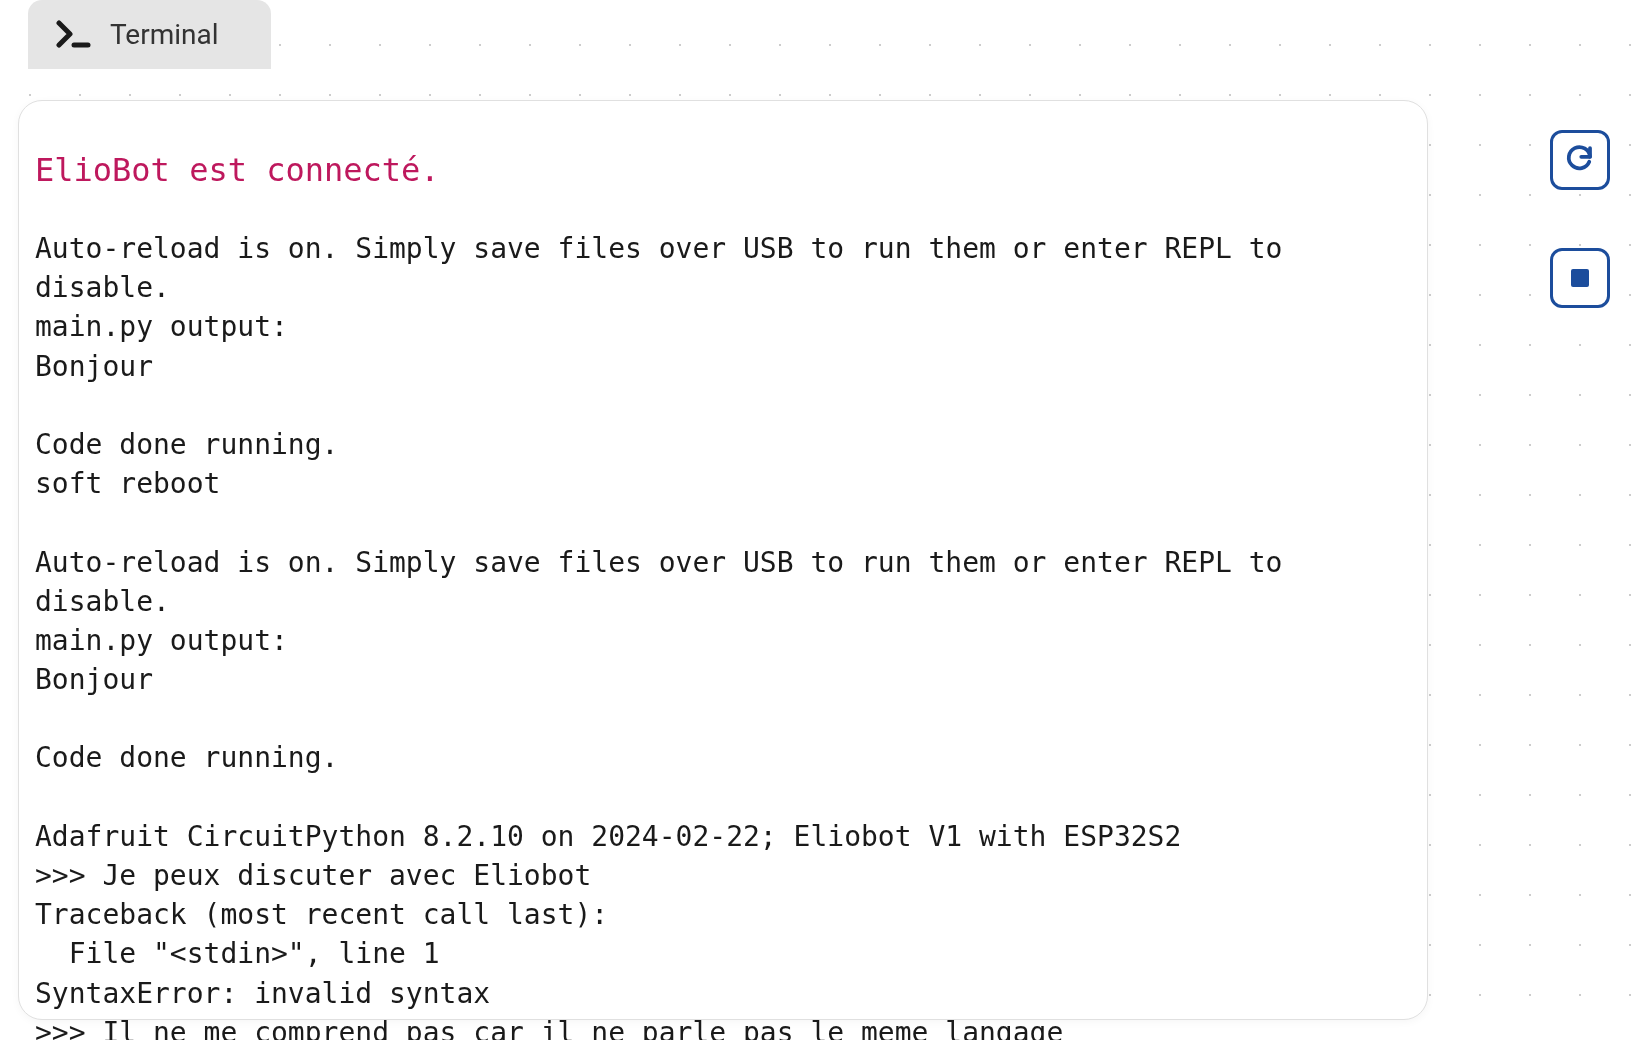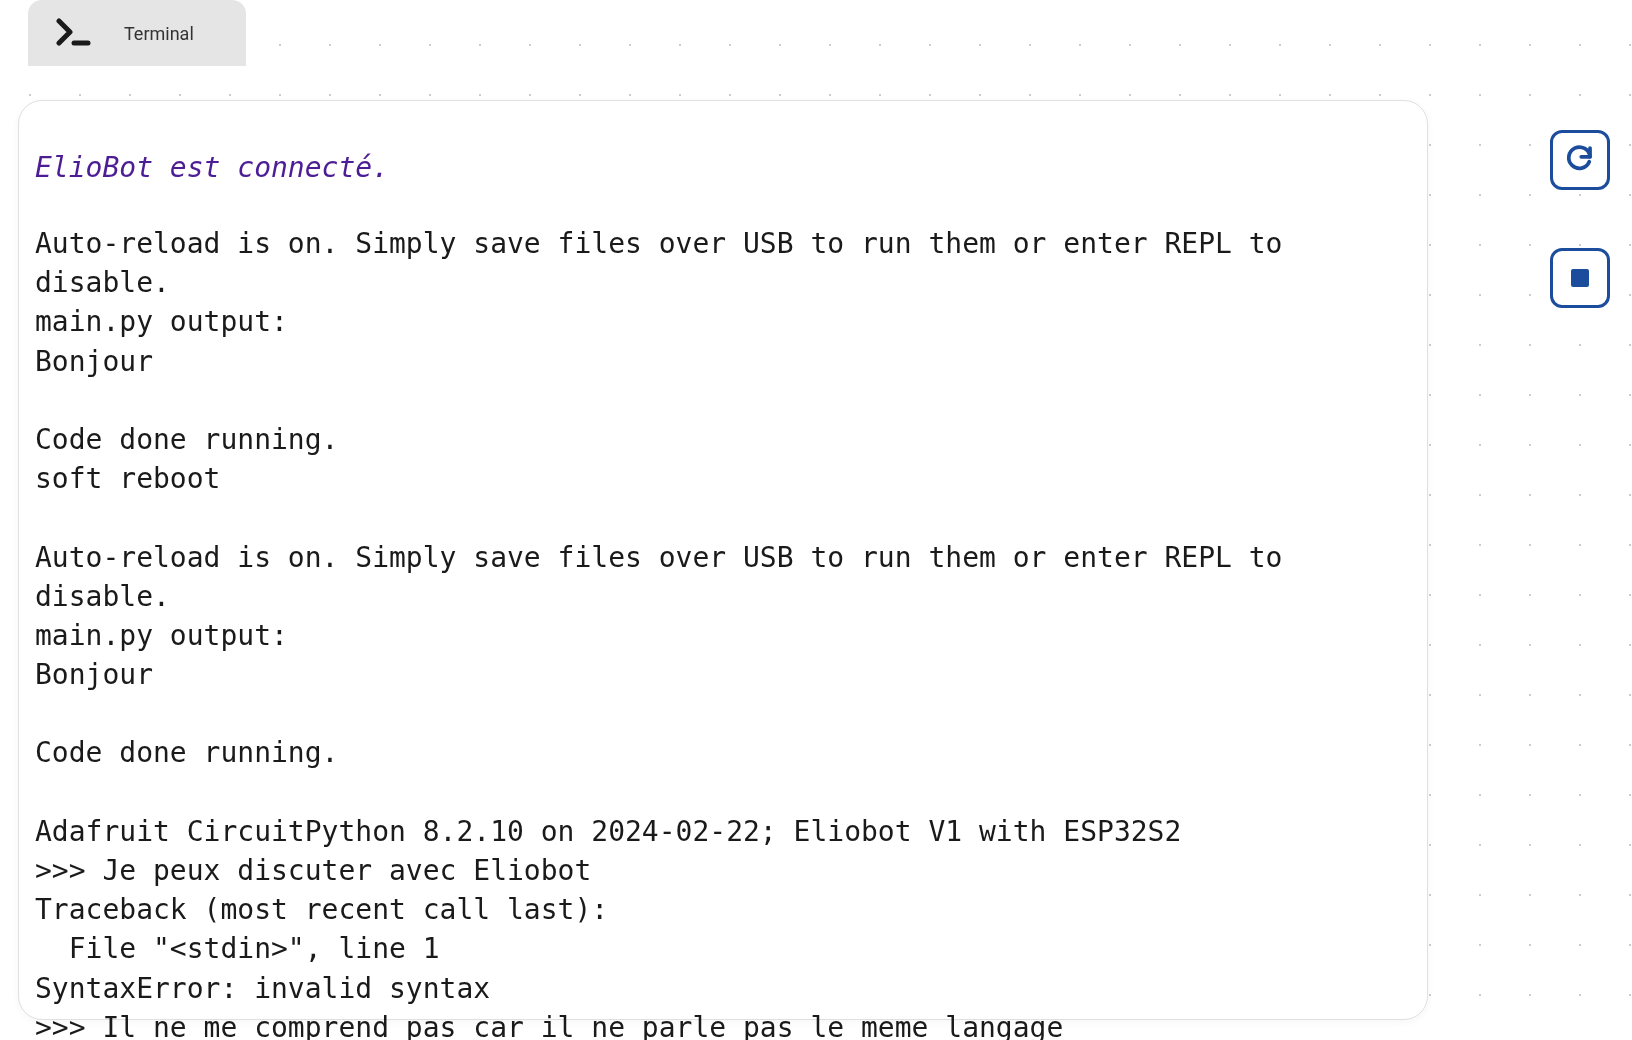--- a/index.html
+++ b/index.html
@@ -45,46 +45,44 @@
       gap: 18px;
       cursor: pointer;
     }
 
     .tab-icon {
       display: flex;
       align-items: center;
     }
 
     .tab-label {
-      font-size: 18px;
+      font-size: 28px;
       color: #333;
       font-weight: 400;
-      margin-left: 14px;
     }
 
     .terminal-panel {
       position: absolute;
       top: 100px;
       left: 18px;
       width: 1410px;
       height: 920px;
       background: #ffffff;
       border: 1px solid #e0e0e0;
       border-radius: 24px;
       box-shadow: 0 2px 8px rgba(0,0,0,0.04);
       z-index: 1;
     }
 
     .status-line {
       padding: 50px 16px 12px 16px;
       font-family: "SF Mono", "Menlo", "Monaco", "Consolas", monospace;
-      font-size: 28px;
-      color: #4c1d95;
+      font-size: 32px;
+      color: #be185d;
       font-weight: 400;
-      font-style: italic;
     }
 
     .terminal-output {
       padding: 28px 16px 0 16px;
       font-family: "SF Mono", "Menlo", "Monaco", "Consolas", monospace;
       font-size: 28px;
       line-height: 1.4;
       color: #1a1a1a;
       white-space: pre-wrap;
       font-weight: 400;

